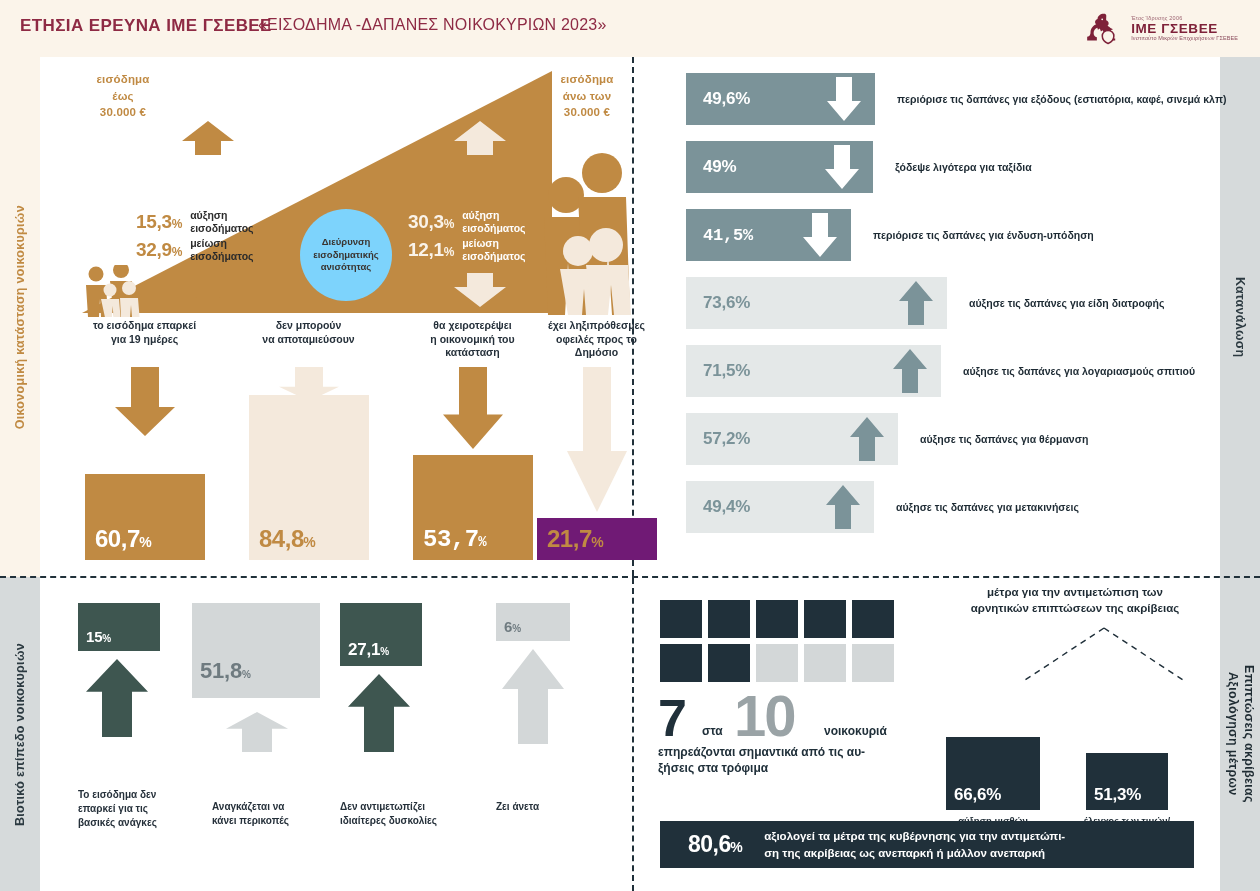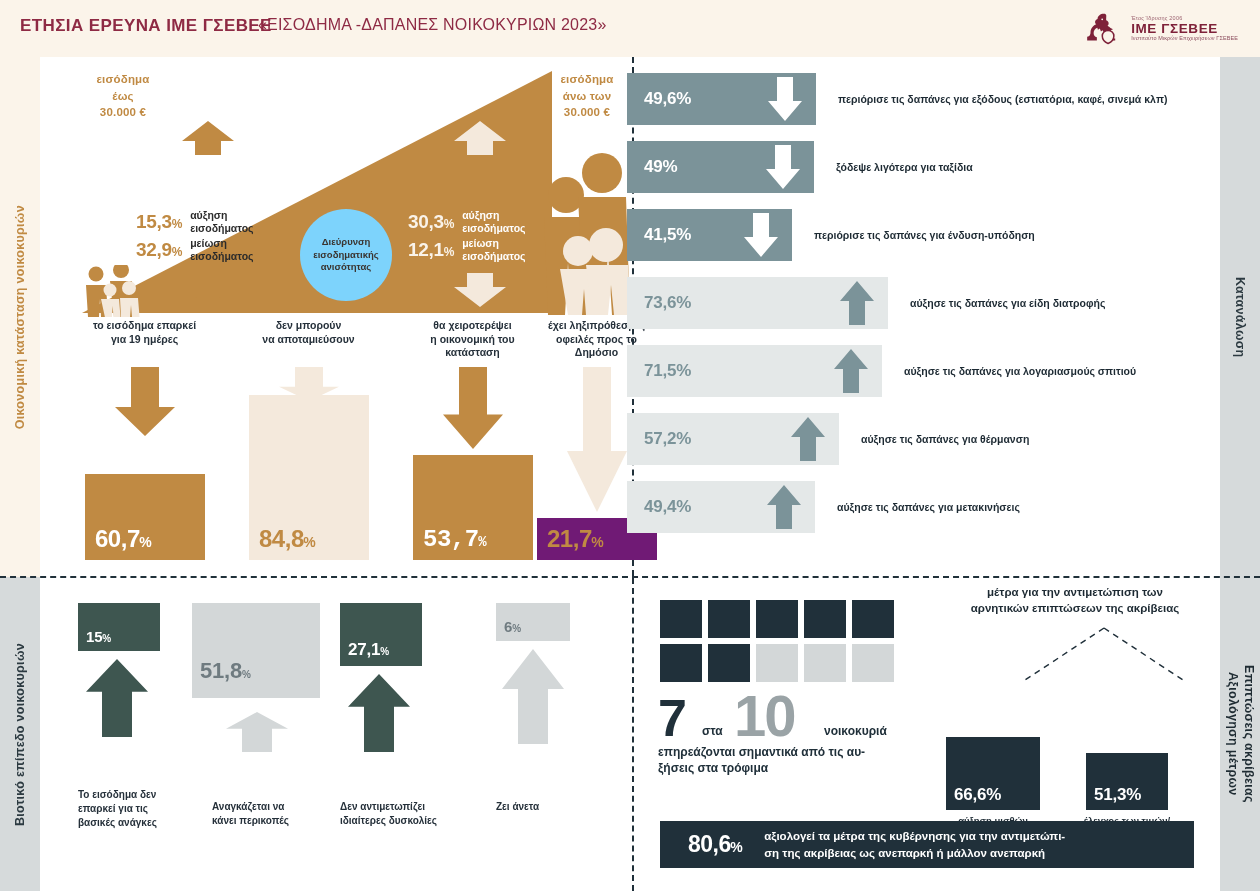--- a/index.html
+++ b/index.html
@@ -98,21 +98,21 @@
   .col .bar {
     position:absolute; left:3px; bottom:0; width:120px;
     display:flex; align-items:flex-end;
   }
   .col .bar .v {
     padding:0 0 7px 10px; font-size:24px; font-weight:bold; letter-spacing:-.5px;
   }
   .col .bar .v .sm { font-size:14px; }
 
   
-  #q2 { position:absolute; left:597px; top:57px; width:586px; height:519px; }
+  #q2 { position:absolute; left:656px; top:57px; width:586px; height:519px; }
   .xrow { position:absolute; left:30px; height:52px; }
   .xrow .xbar { position:absolute; left:0; top:0; height:52px; display:flex; align-items:center; }
   .xrow .xbar .xv { font-size:17px; font-weight:bold; margin-left:17px; letter-spacing:-.2px; }
   .xrow .xlabel { position:absolute; font-size:10.5px; font-weight:bold; color:#1d2a33; white-space:nowrap; top:50%; transform:translateY(-50%); }
 
   
   #q3 { position:absolute; left:40px; top:578px; width:592px; height:313px; }
   .lcol { position:absolute; width:135px; }
   .lcol .sq { position:absolute; display:flex; align-items:flex-end; }
   .lcol .sq .v { padding:0 0 6px 8px; font-size:15px; font-weight:bold; letter-spacing:-.2px; }
@@ -312,21 +312,21 @@
     <div class="xrow" style="top: 84px; width: 540px;">
       <div class="xbar" style="width: 187px; background: rgb(123, 147, 153);">
         <span class="xv" style="color: rgb(255, 255, 255);">49%</span>
         <svg width="34" height="44" viewBox="0 0 34 44" style="position: absolute; top: 4px; left: 139px;">
           <polygon points="17,44 34,24 25,24 25,0 9,0 9,24 0,24" fill="#ffffff"></polygon>
         </svg>
       </div>
       <span class="xlabel" style="left: 209px;">ξόδεψε λιγότερα για ταξίδια</span>
     </div>
     <div class="xrow" style="top: 152px; width: 540px;">
-      <div class="xbar" style="width: 165px; background: rgb(123, 147, 153);">
+      <div class="xbar" style="width: 165px; background: rgb(123, 147, 153); font-family: Liberation Mono, monospace;">
         <span class="xv" style="color: rgb(255, 255, 255);">41,5%</span>
         <svg width="34" height="44" viewBox="0 0 34 44" style="position: absolute; top: 4px; left: 117px;">
           <polygon points="17,44 34,24 25,24 25,0 9,0 9,24 0,24" fill="#ffffff"></polygon>
         </svg>
       </div>
       <span class="xlabel" style="left: 187px;">περιόρισε τις δαπάνες για ένδυση-υπόδηση</span>
     </div>
     <div class="xrow" style="top: 220px; width: 540px;">
       <div class="xbar" style="width: 261px; background: rgb(228, 232, 232);">
         <span class="xv" style="color: rgb(123, 147, 153);">73,6%</span>

